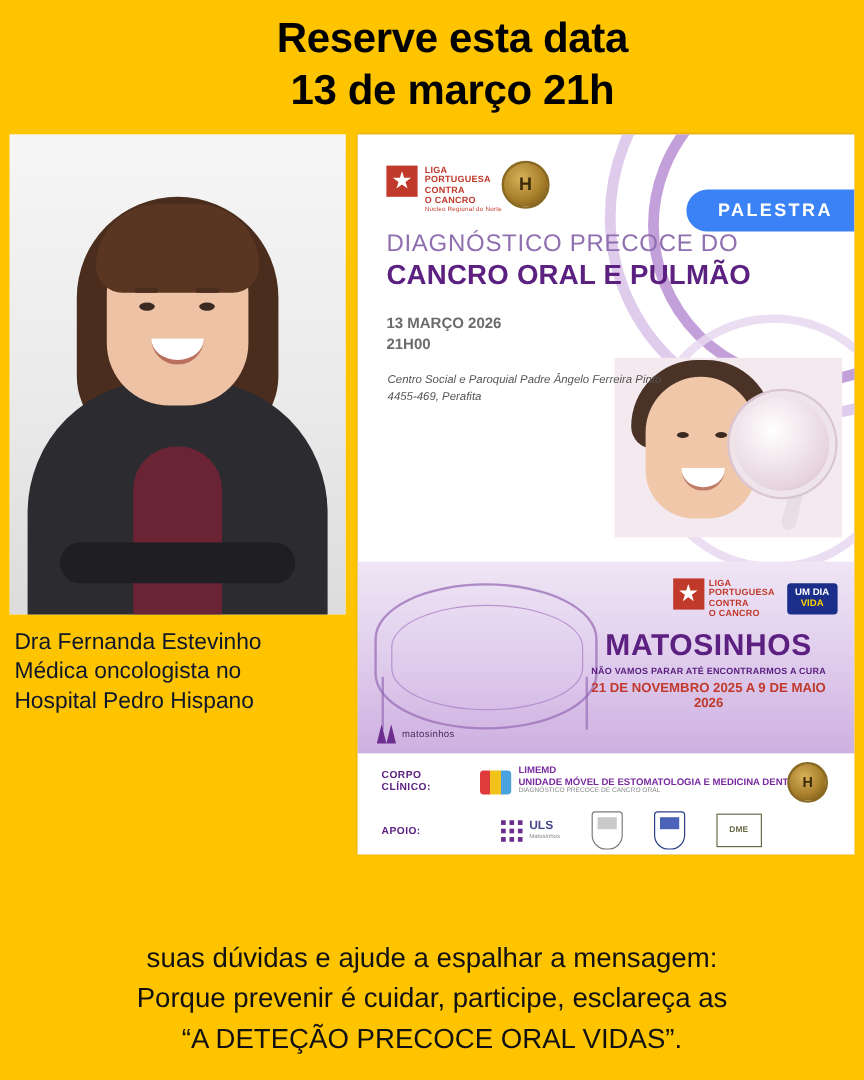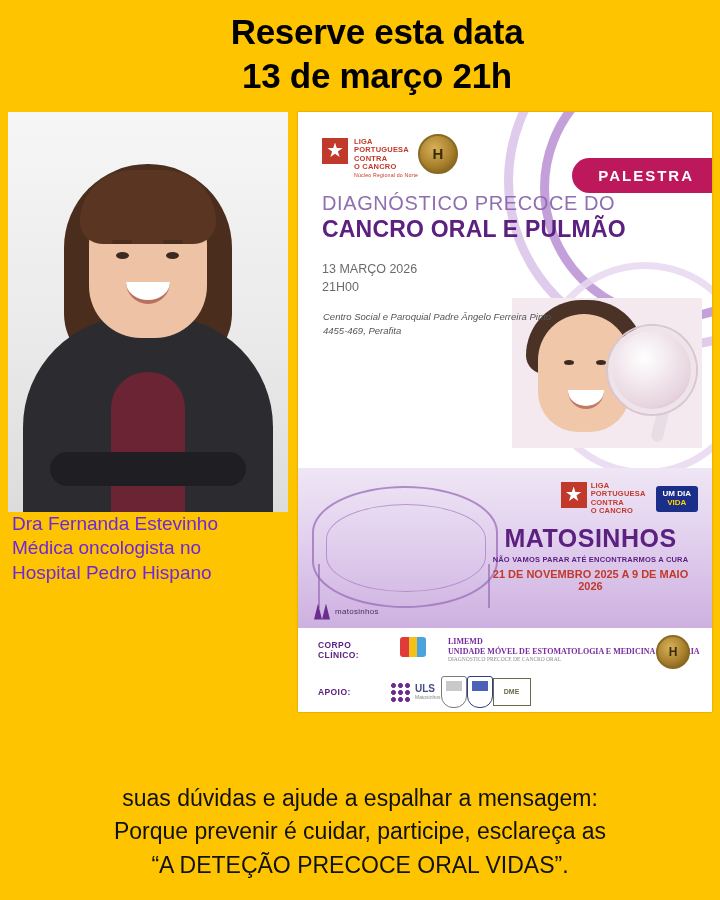--- a/index.html
+++ b/index.html
@@ -151,23 +151,24 @@
     left: 50%;
     transform: translateX(-50%);
     width: 44px;
     height: 18px;
     background: #fff;
     border-radius: 0 0 24px 24px;
     border-bottom: 4px solid #b9705f;
   }
 
   .caption {
+    margin-top: 12px;
     font-size: 19px;
     line-height: 1.3;
-    color: #6d28d9;
+    color: #0f172a;
     padding-left: 4px;
   }
   .caption div { white-space: nowrap; }
 
   
   .poster {
     width: 414px;
     flex: 0 0 414px;
     height: 600px;
     background: #ffffff;
@@ -184,21 +185,21 @@
     opacity: .85;
   }
   .arc1 { width: 250px; height: 250px; right: -96px; top: -58px; border-color:#b98fd4; }
   .arc2 { width: 320px; height: 320px; right: -130px; top: -100px; border-color:#d9c2e8; }
   .arc3 { width: 200px; height: 200px; right: -40px; top: 150px; border-color:#e7d8f0; border-width:7px; }
 
   .palestra-tab {
     position: absolute;
     right: 0;
     top: 46px;
-    background: #be185d;
+    background: #3b82f6;
     color: #fff;
     font-size: 15px;
     font-weight: bold;
     letter-spacing: 2px;
     padding: 9px 18px 9px 26px;
     border-radius: 20px 0 0 20px;
     z-index: 6;
   }
 
   .lpcc-logo {
@@ -269,20 +270,21 @@
     letter-spacing: .2px;
     z-index: 5;
   }
   .date-block {
     position: absolute;
     left: 24px; top: 148px;
     color: #6b6b6b;
     font-size: 12.5px;
     line-height: 1.5;
     z-index: 5;
+    font-weight: bold;
   }
   .addr-block {
     position: absolute;
     left: 25px; top: 198px;
     color: #555;
     font-size: 9.5px;
     line-height: 1.55;
     z-index: 5;
     font-style: italic;
   }
@@ -428,21 +430,21 @@
     background: #ffffff;
     display:flex; align-items:center; gap: 10px;
     padding-left: 20px;
     z-index: 3;
   }
   .band-label {
     font-size: 8.5px; color: #5b2080; font-weight: bold; letter-spacing: .4px;
     width: 72px;
   }
   .umedo {
-    display:flex; align-items:flex-start; gap:22px;font-family:Liberation Serif, serif;
+    display:flex; align-items:flex-end; gap:6px;
   }
   .umedo-mark {
     width: 26px; height: 20px;
     background: linear-gradient(90deg,#e03a3a 0 33%, #f2c21b 33% 66%, #4aa3df 66% 100%);
     border-radius: 3px;
   }
   .umedo-t1 { font-size: 8px; font-weight:bold; color:#7a2aa0; line-height:1.2;}
   .umedo-t2 { font-size: 5.5px; color:#8b8b8b; }
   .gold-seal2 {
     width: 30px; height: 30px; border-radius:50%;
@@ -450,21 +452,21 @@
     border: 2px solid #8a6a22;
     position:absolute; right: 22px; top: 7px;
     display:flex; align-items:center; justify-content:center;
     color:#3a2b08; font-size:12px; font-weight:bold;
   }
 
   .band-support {
     position: absolute;
     left: 0; right: 0; top: 560px; height: 40px;
     background: #ffffff;
-    display:flex; align-items:center; 
+    display:flex; align-items:center; gap: 26px;
     padding-left: 20px;
     z-index: 3;
   }
   .uls {
     display:flex; align-items:center; gap:5px;
   }
   .uls-dots {
     width: 20px; height: 20px;
     background:
       radial-gradient(circle, #6c2d8f 45%, transparent 46%) 0 0/7px 7px repeat;

